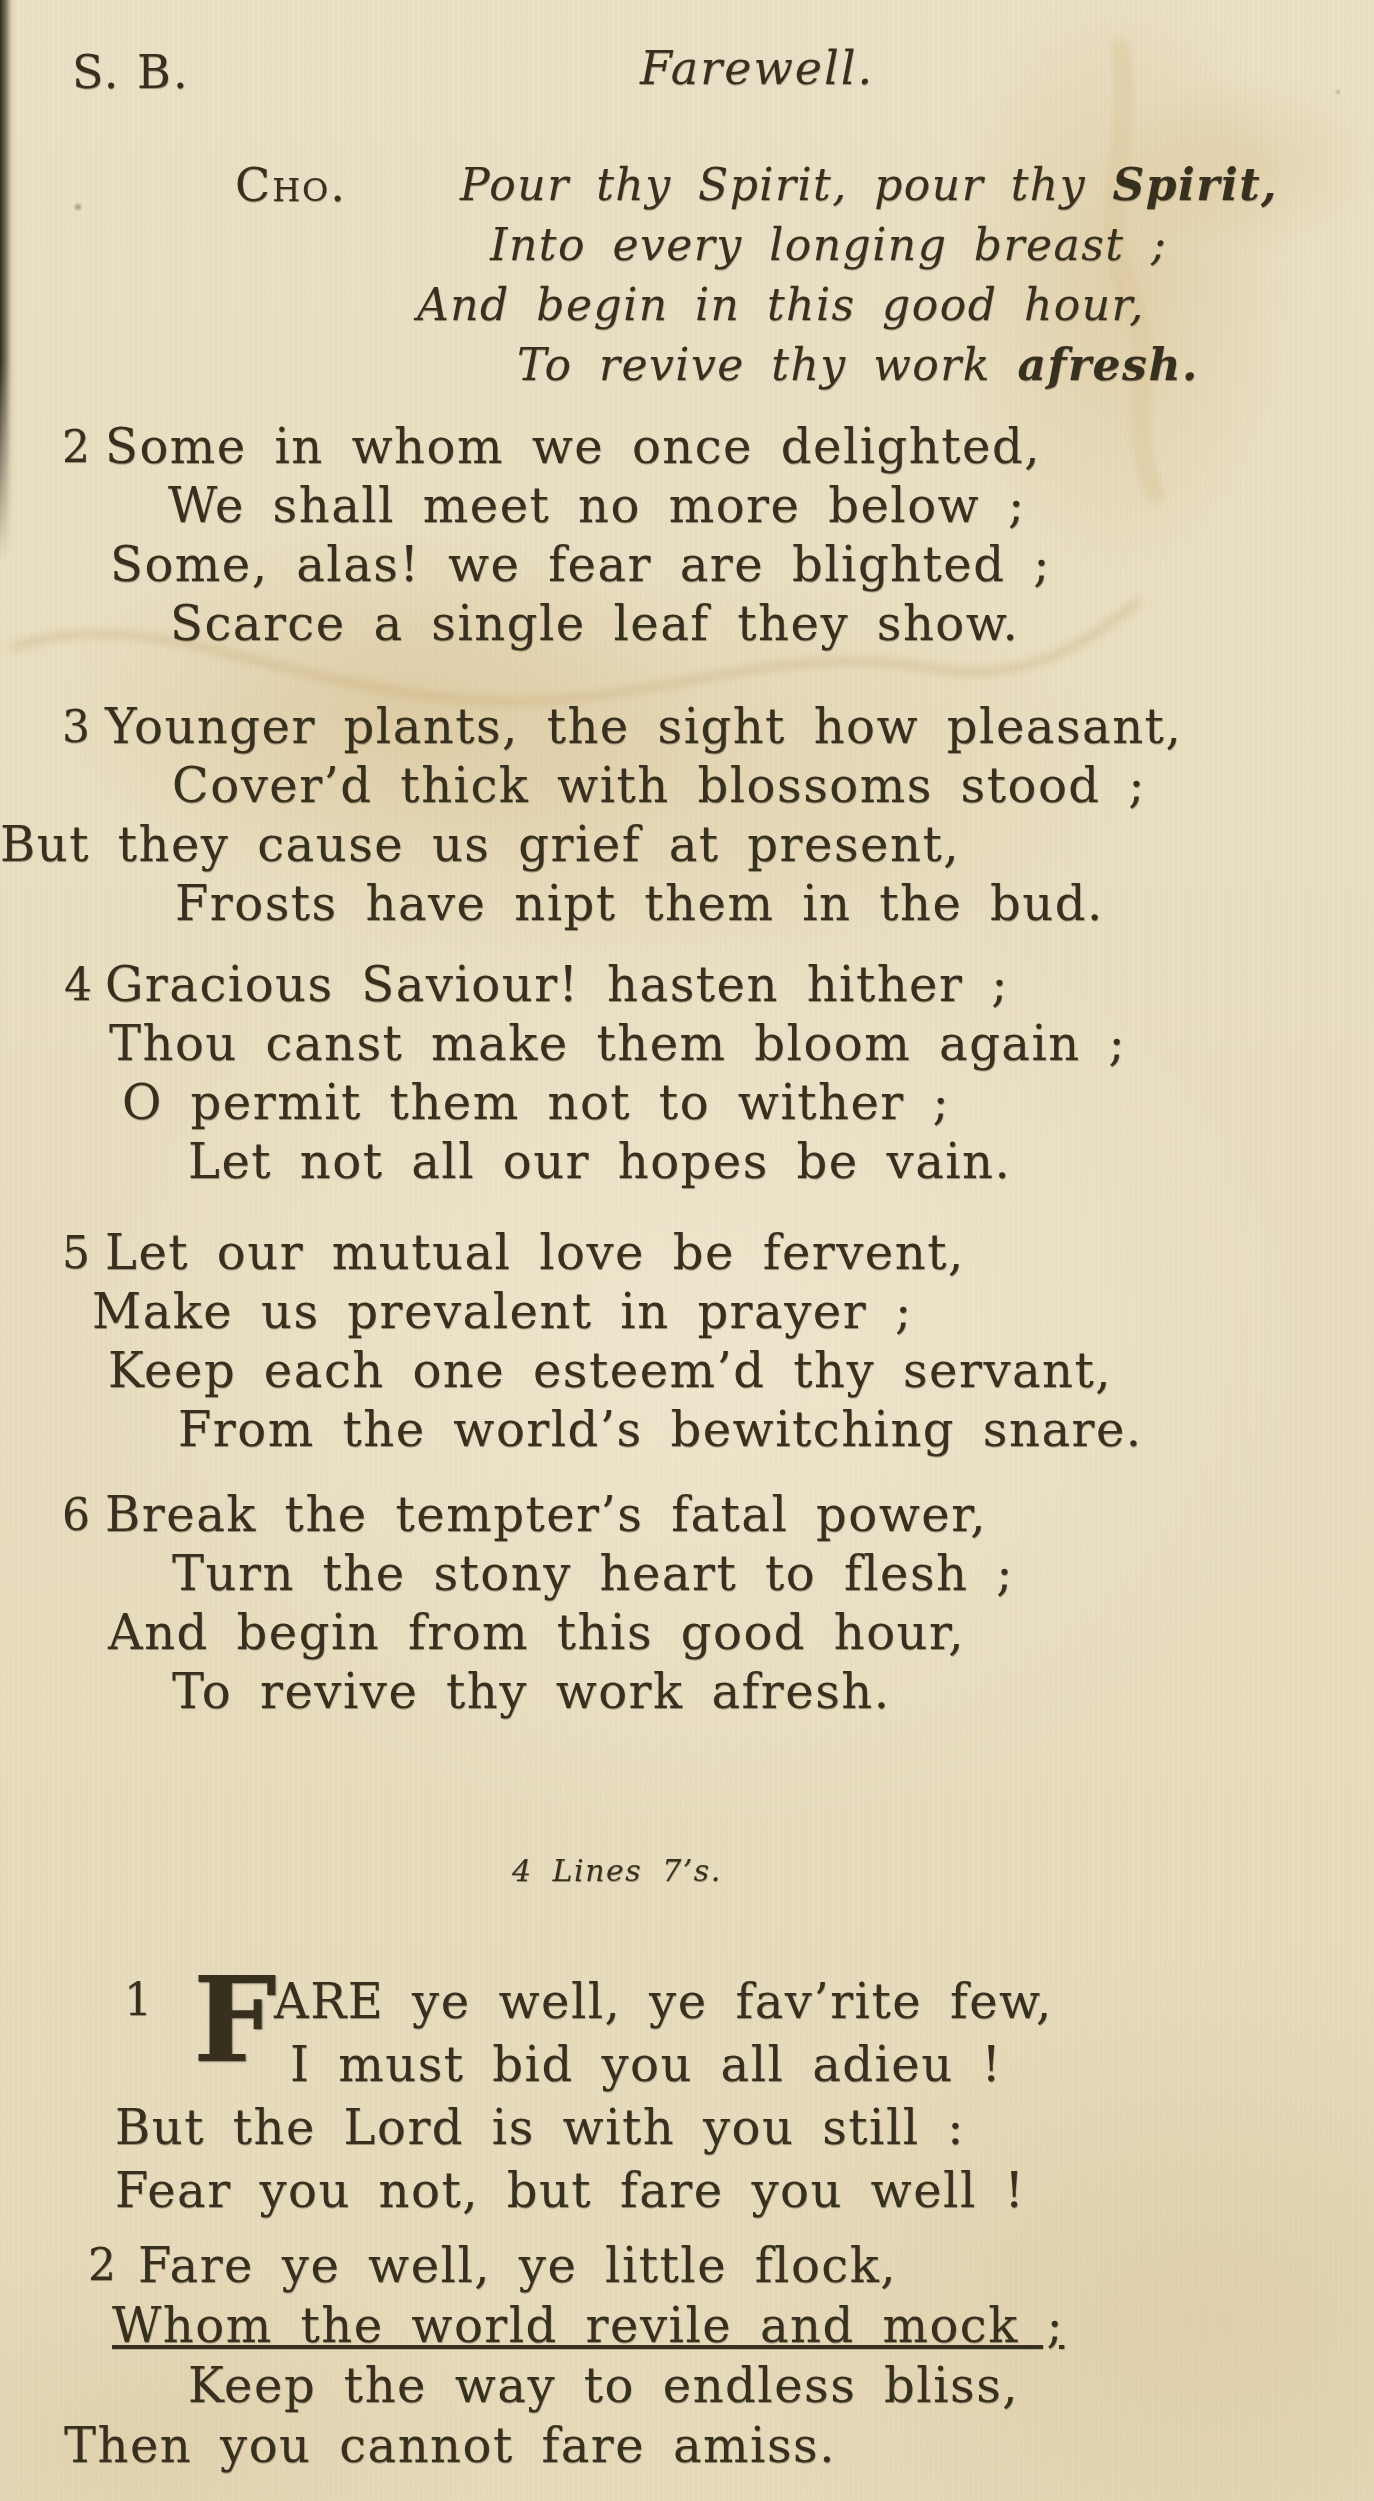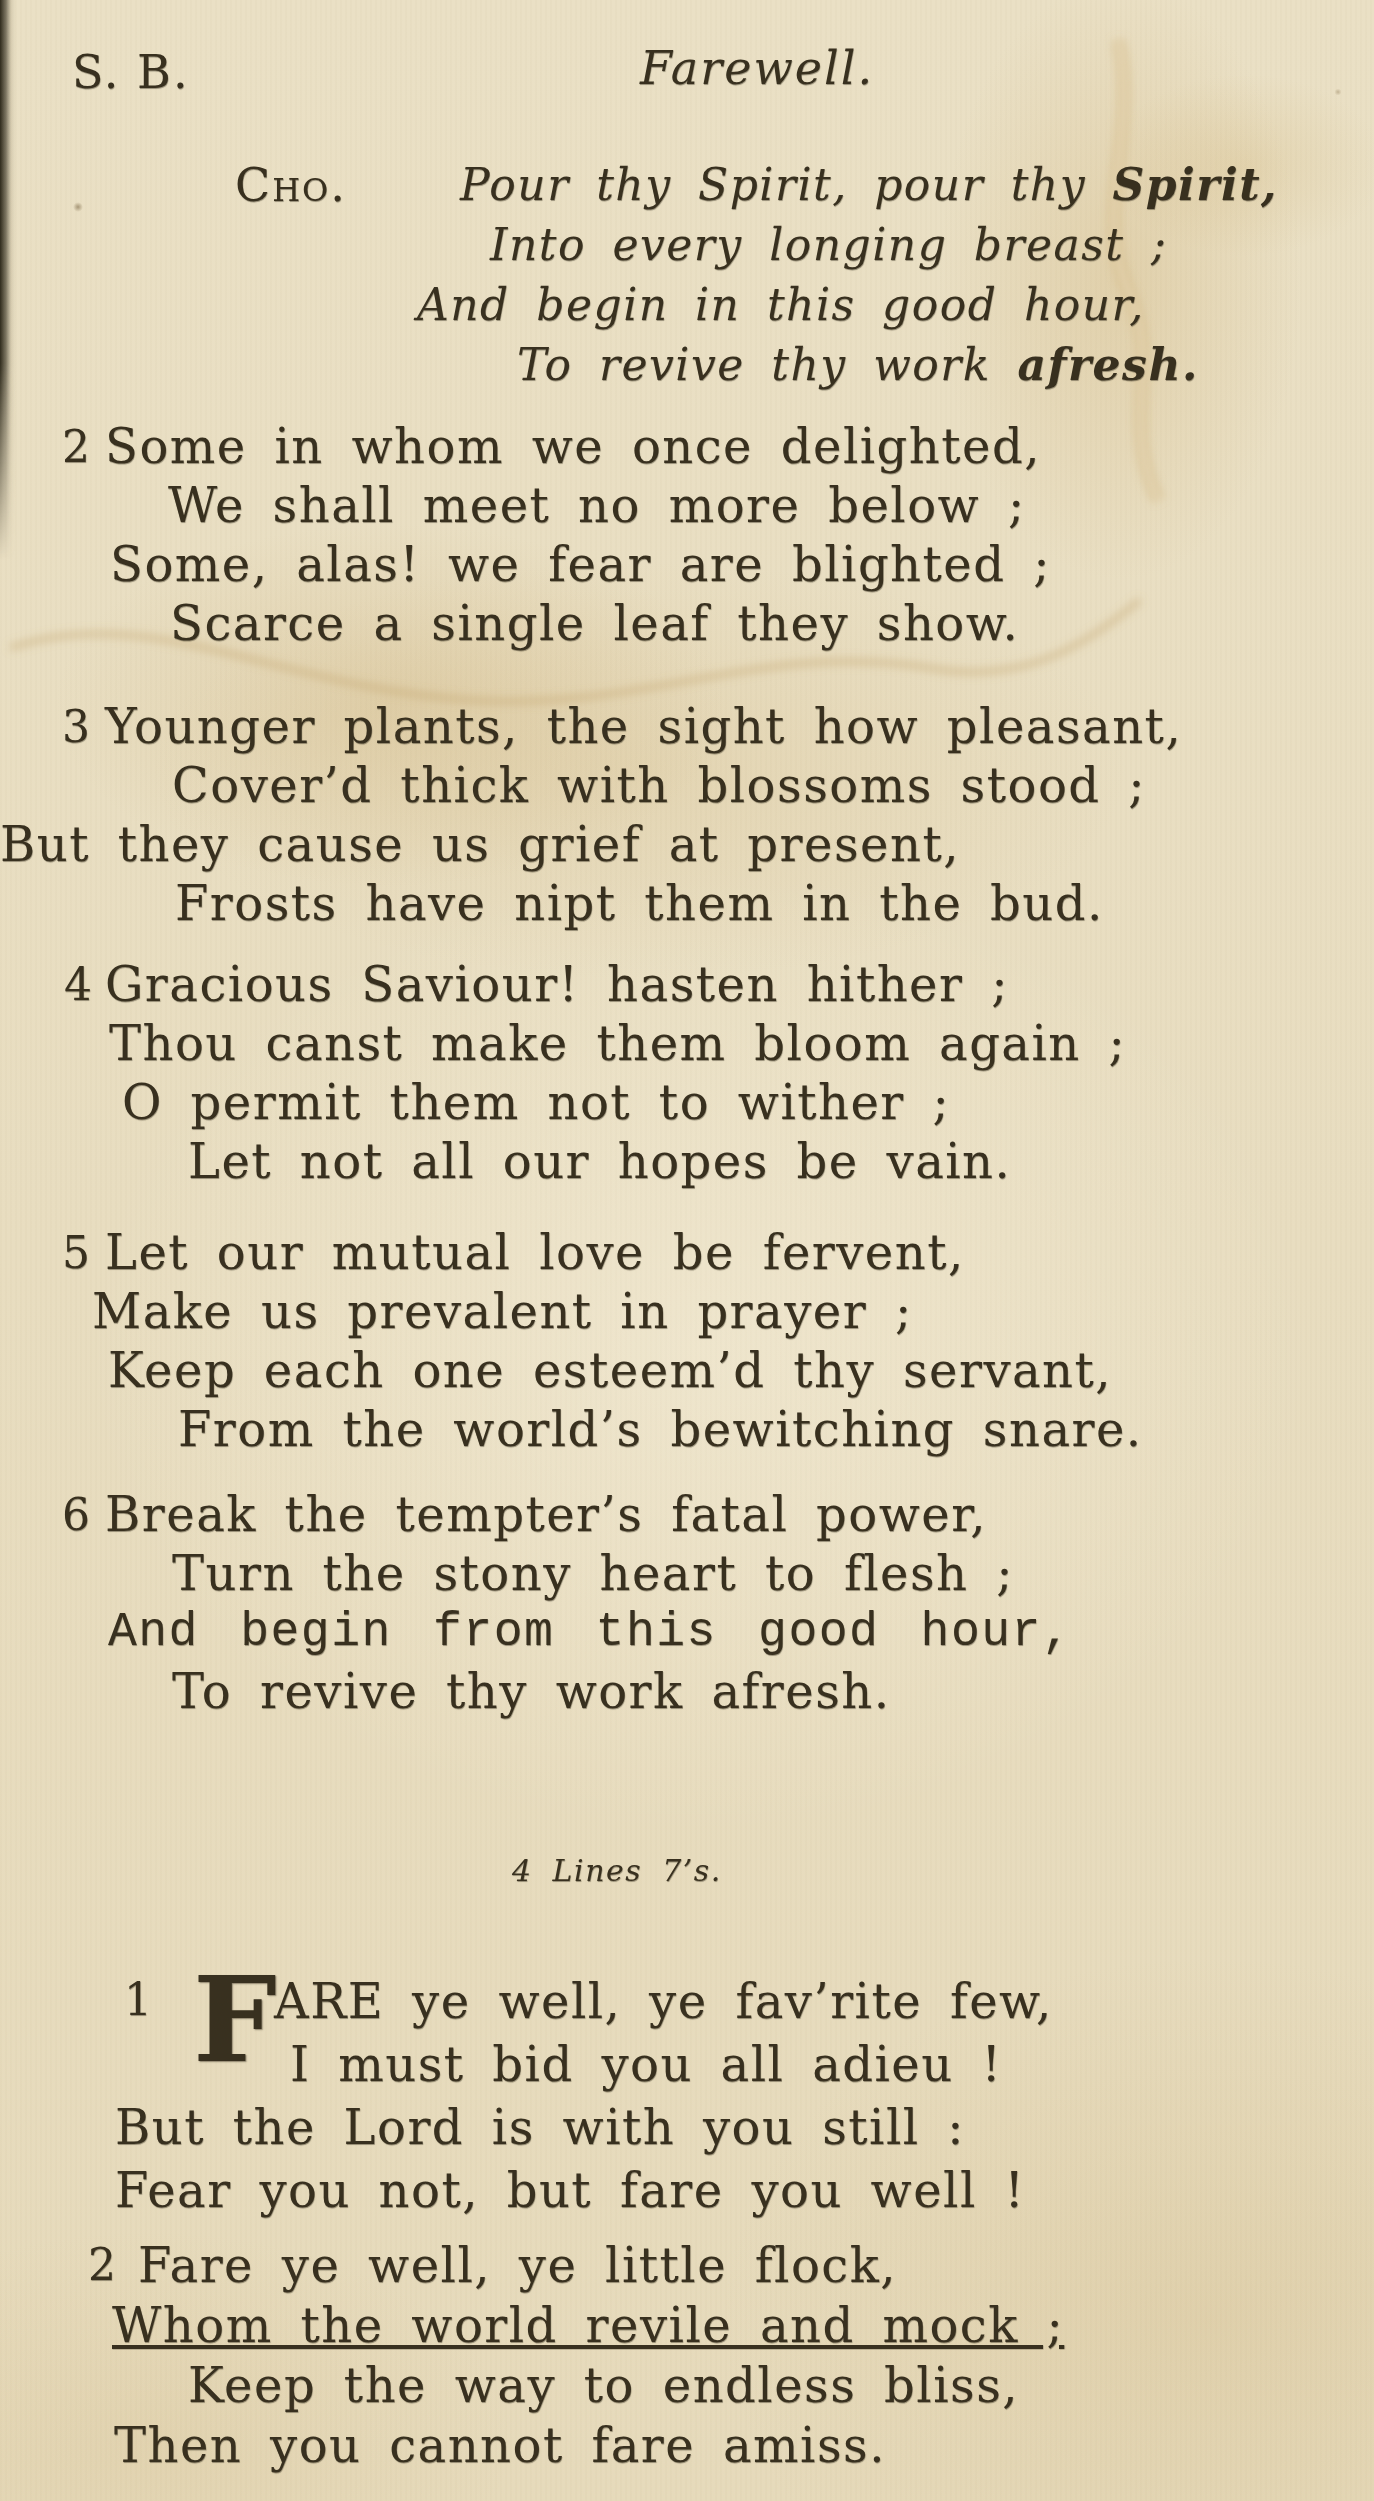--- a/index.html
+++ b/index.html
@@ -115,36 +115,36 @@
     <div class="vline ink" style="padding-left:105px;">Let our mutual love be fervent,</div>
     <div class="vline ink" style="padding-left:92px;">Make us prevalent in prayer ;</div>
     <div class="vline ink" style="padding-left:108px;">Keep each one esteem’d thy servant,</div>
     <div class="vline ink" style="padding-left:178px;">From the world’s bewitching snare.</div>
   </section>
 
   <section class="verse" style="top:1485px;">
     <span class="vnum ink" style="left:62px;">6</span>
     <div class="vline ink" style="padding-left:105px;">Break the tempter’s fatal power,</div>
     <div class="vline ink" style="padding-left:172px;">Turn the stony heart to flesh ;</div>
-    <div class="vline ink" style="padding-left:108px;font-family:Liberation Mono, monospace;">And begin from this good hour,</div>
+    <div class="vline ink" style="padding-left:108px;">And begin from this good hour,</div>
     <div class="vline ink" style="padding-left:172px;">To revive thy work afresh.</div>
   </section>
 
   <div class="abs meter ink" style="left:512px;top:1841px;">4 Lines 7’s.</div>
 
   <section class="verse v58a" style="top:1970px;">
     <span class="vnum ink" style="left:124px;">1</span>
     <span class="dropcap" style="left:193px;top:-9px;">F</span>
     <div class="vline ink" style="padding-left:274px;">ARE ye well, ye fav’rite few,</div>
     <div class="vline ink" style="padding-left:290px;">I must bid you all adieu !</div>
     <div class="vline ink" style="padding-left:115px;">But the Lord is with you still :</div>
     <div class="vline ink" style="padding-left:115px;">Fear you not, but fare you well !</div>
   </section>
 
   <section class="verse v58b" style="top:2235px;">
     <span class="vnum ink" style="left:88px;">2</span>
     <div class="vline ink" style="padding-left:138px;">Fare ye well, ye little flock,</div>
     <div class="vline ink" style="padding-left:112px;text-decoration:underline;">Whom the world revile and mock ;</div>
     <div class="vline ink" style="padding-left:188px;">Keep the way to endless bliss,</div>
-    <div class="vline ink" style="padding-left:114px;">Then you cannot fare amiss.</div>
+    <div class="vline ink" style="padding-left:64px;">Then you cannot fare amiss.</div>
   </section>
 
 </div>
 
 </body></html>

